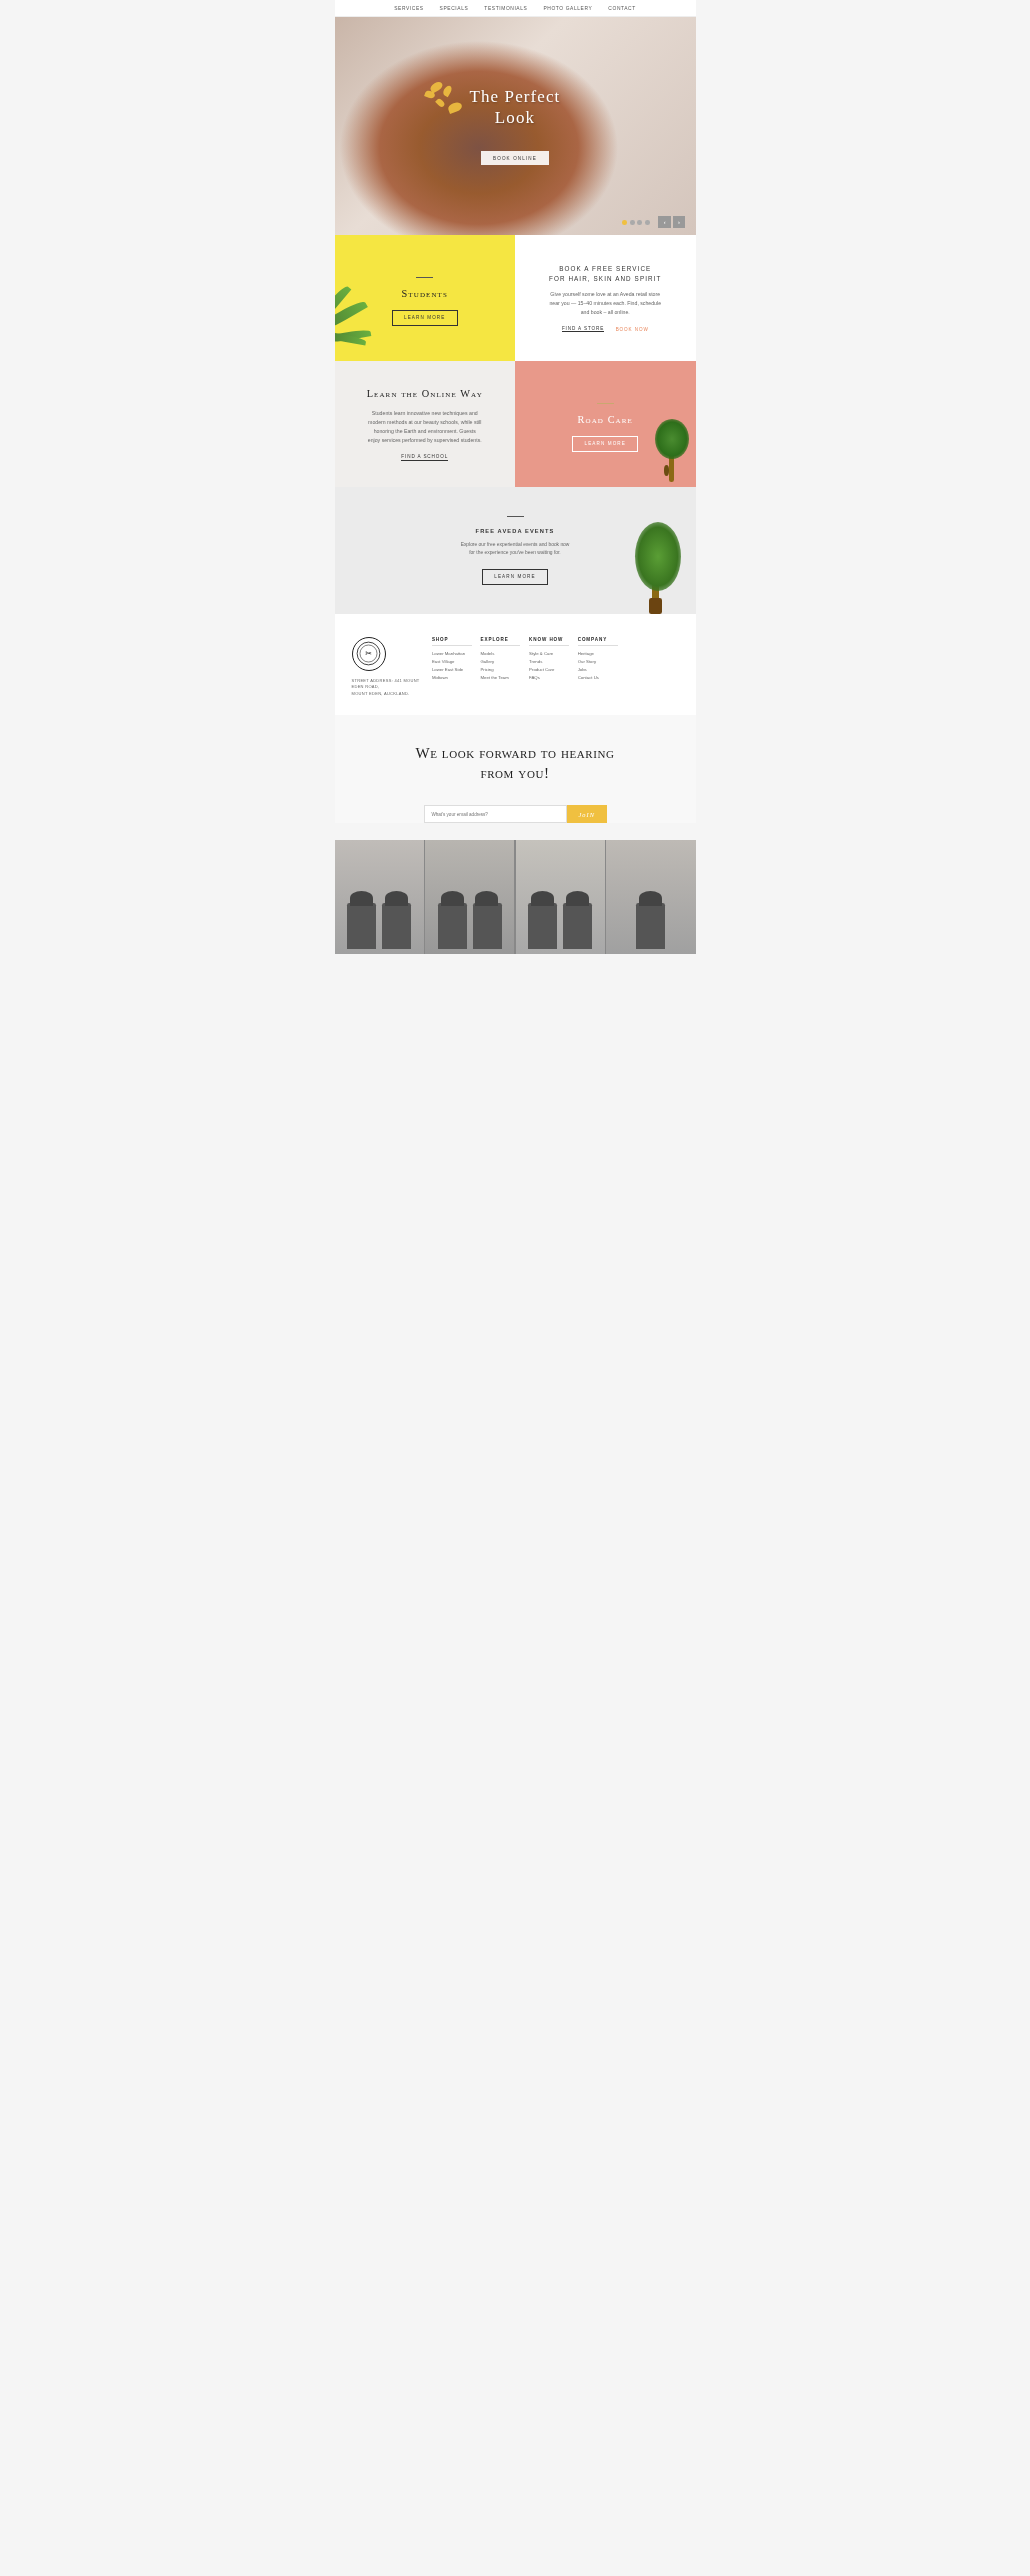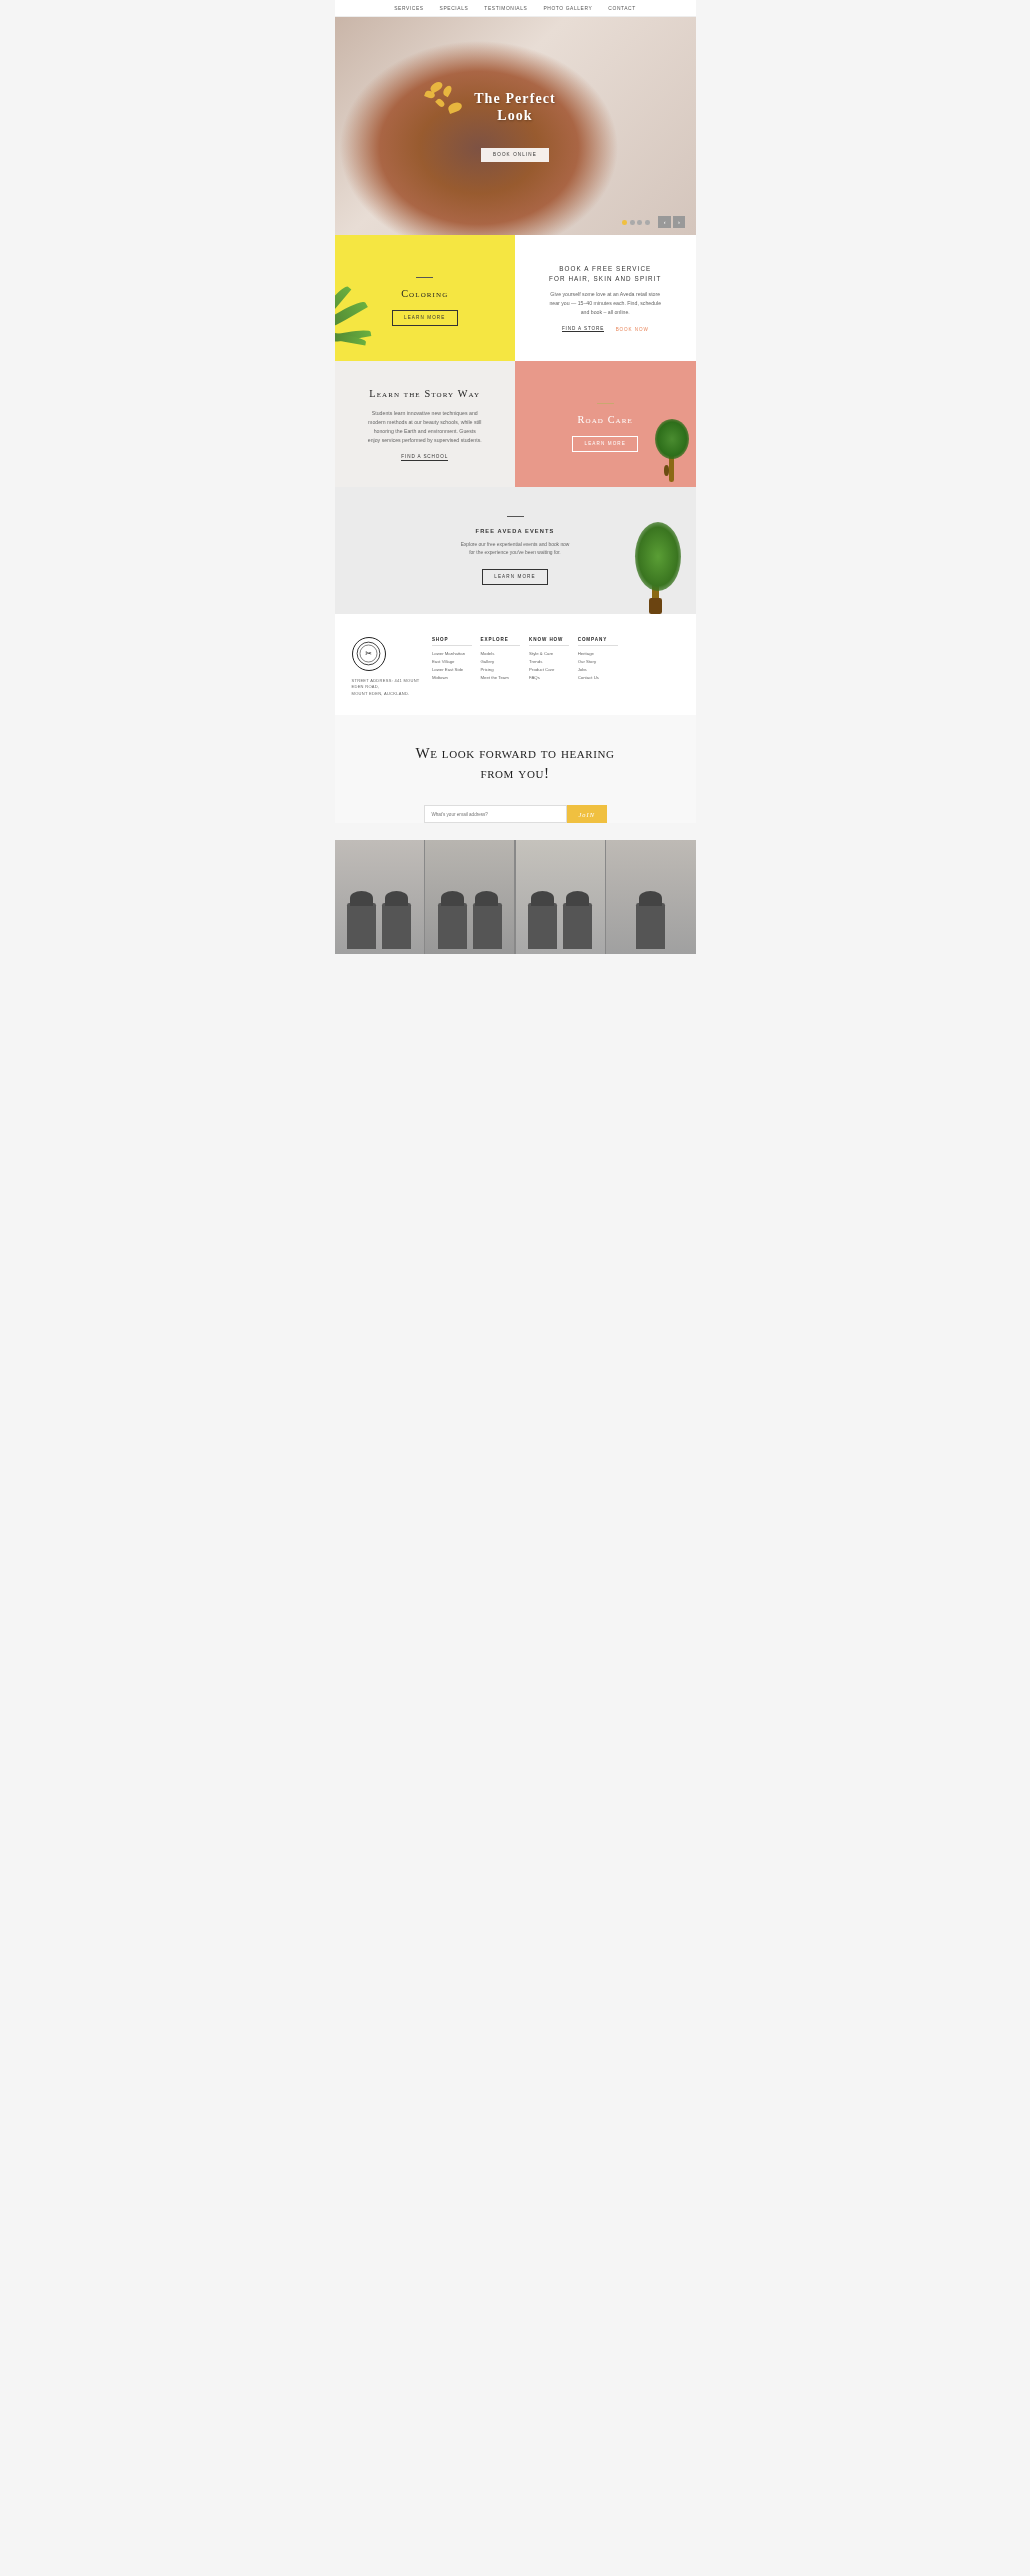--- a/index.html
+++ b/index.html
@@ -60,22 +60,22 @@
       border-radius: 50% 50% 50% 0;
       opacity: 0.9;
     }
     .hero-content {
       position: relative;
       z-index: 2;
       text-align: center;
       color: white;
     }
     .hero-title {
-      font-size: 14px;
-      font-weight: bold;
+      font-size: 17px;
+      font-weight: normal;
       letter-spacing: 1.1px;
       text-shadow: 0.6px 0.6px 2.3px rgba(0,0,0,0.3);
       line-height: 1.2;
       margin-bottom: 23px;
     }
     .hero-btn {
       background: rgba(255,255,255,0.9);
       color: #333;
       border: none;
       padding: 4.6px 12.6px;
@@ -483,35 +483,35 @@
 <div class="grid-section">
 
   <div class="cell-yellow">
     <div class="palm-decor">
       <div class="palm-leaf" style="width:52px;height:10.3px;bottom:34px;left:0;transform:rotate(-30deg);"></div>
       <div class="palm-leaf" style="width:46px;height:8px;bottom:23px;left:2.9px;transform:rotate(-10deg);"></div>
       <div class="palm-leaf" style="width:49px;height:9.2px;bottom:40px;left:-2.9px;transform:rotate(-50deg);"></div>
       <div class="palm-leaf" style="width:43px;height:6.9px;bottom:29px;left:0;transform:rotate(10deg);"></div>
     </div>
     <div class="section-divider"></div>
-    <h2 class="cell-title">Coloring</h2>
+    <h2 class="cell-title">Students</h2>
     <button class="outline-btn">Learn More</button>
   </div>
 
   <div class="cell-white">
     <p class="cell-subtitle">Book a Free Service<br>For Hair, Skin and Spirit</p>
     <p class="cell-text">Give yourself some love at an Aveda retail store near you — 15–40 minutes each. Find, schedule and book – all online.</p>
     <div class="btn-row">
       <a class="link-dark">Find a Store</a>
       <a class="link-orange">Book Now</a>
     </div>
   </div>
 
   <div class="cell-light-gray">
-    <h2 class="cell-title">Learn the Story Way</h2>
+    <h2 class="cell-title">Learn the Online Way</h2>
     <p class="cell-text">Students learn innovative new techniques and modern methods at our beauty schools, while still honoring the Earth and environment. Guests enjoy services performed by supervised students.</p>
     <a class="link-dark">Find a School</a>
   </div>
 
   <div class="cell-salmon">
     <div class="section-divider-light"></div>
     <h2 class="cell-title-light">Road Care</h2>
     <button class="outline-btn-white">Learn More</button>
 
     <div style="position:absolute;right:-2.9px;bottom:-5.7px;width:49px;height:86px;">

